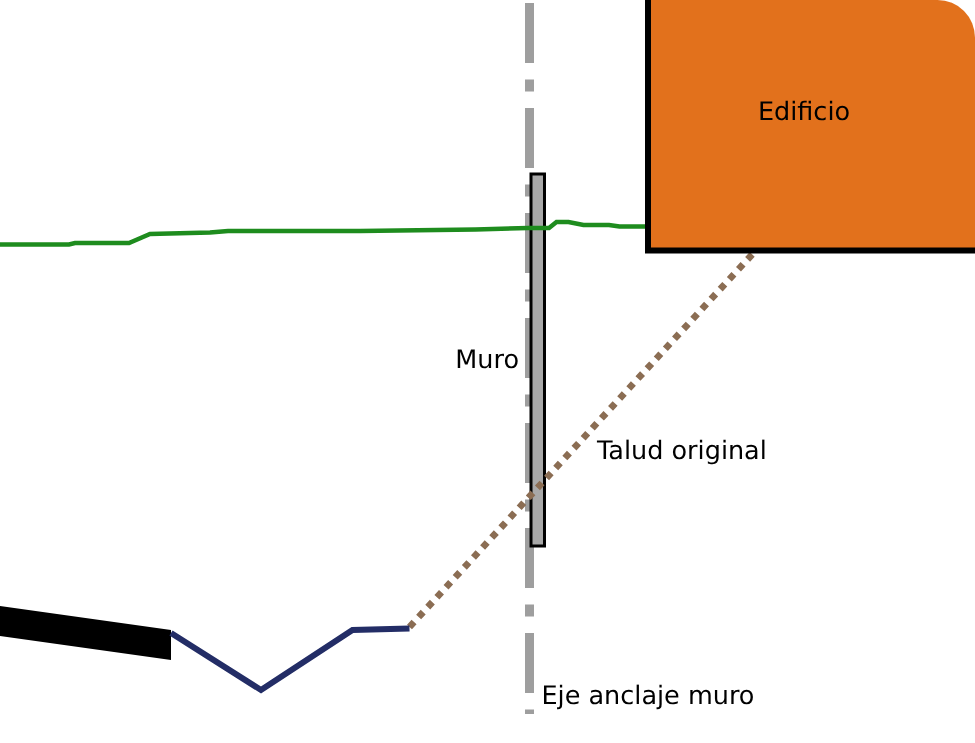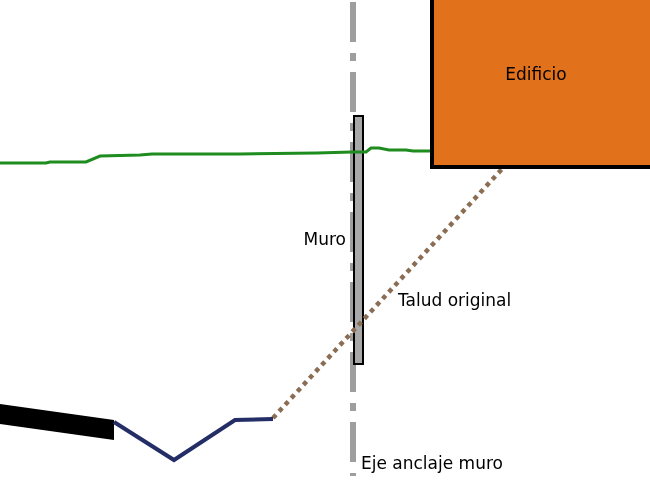--- a/index.html
+++ b/index.html
@@ -7,20 +7,21 @@
     padding: 0;
     background: #ffffff;
   }
   .canvas {
     position: relative;
     width: 650px;
     height: 495px;
     background: #ffffff;
     overflow: hidden;
     font-family: "DejaVu Sans", "Liberation Sans", sans-serif;
+    border-radius: 25px;
   }
   svg { display: block; }
   text {
     font-family: "DejaVu Sans", "Liberation Sans", sans-serif;
     font-size: 17px;
     fill: #000000;
   }
 </style>
 </head>
 <body>

